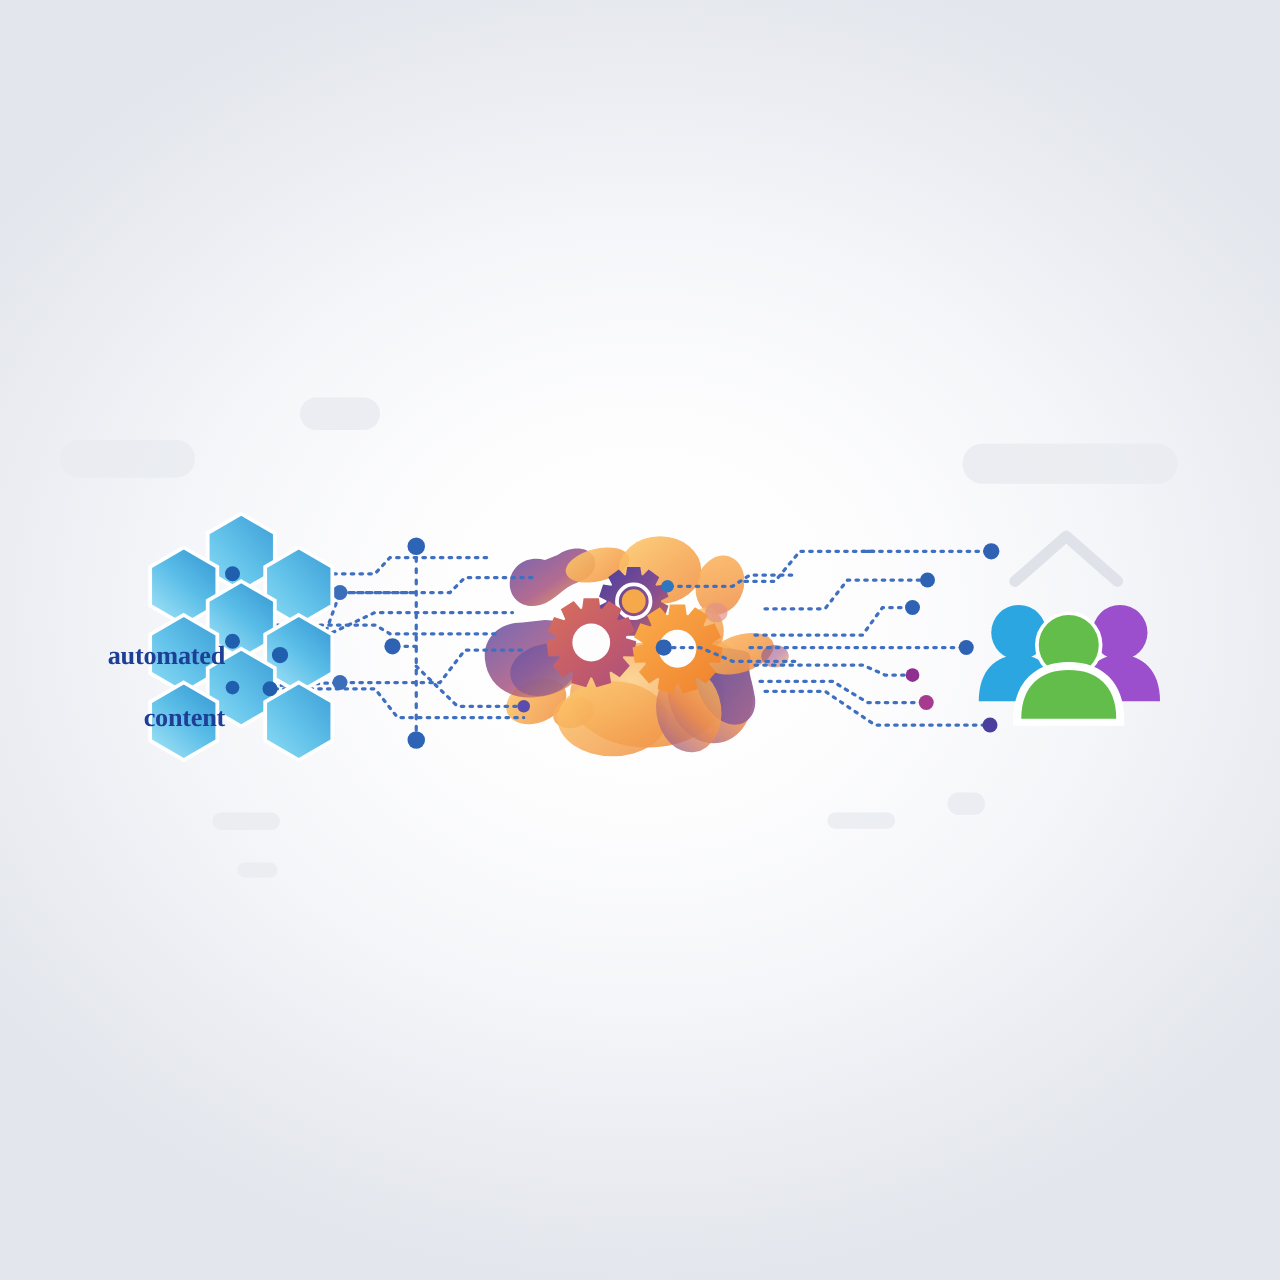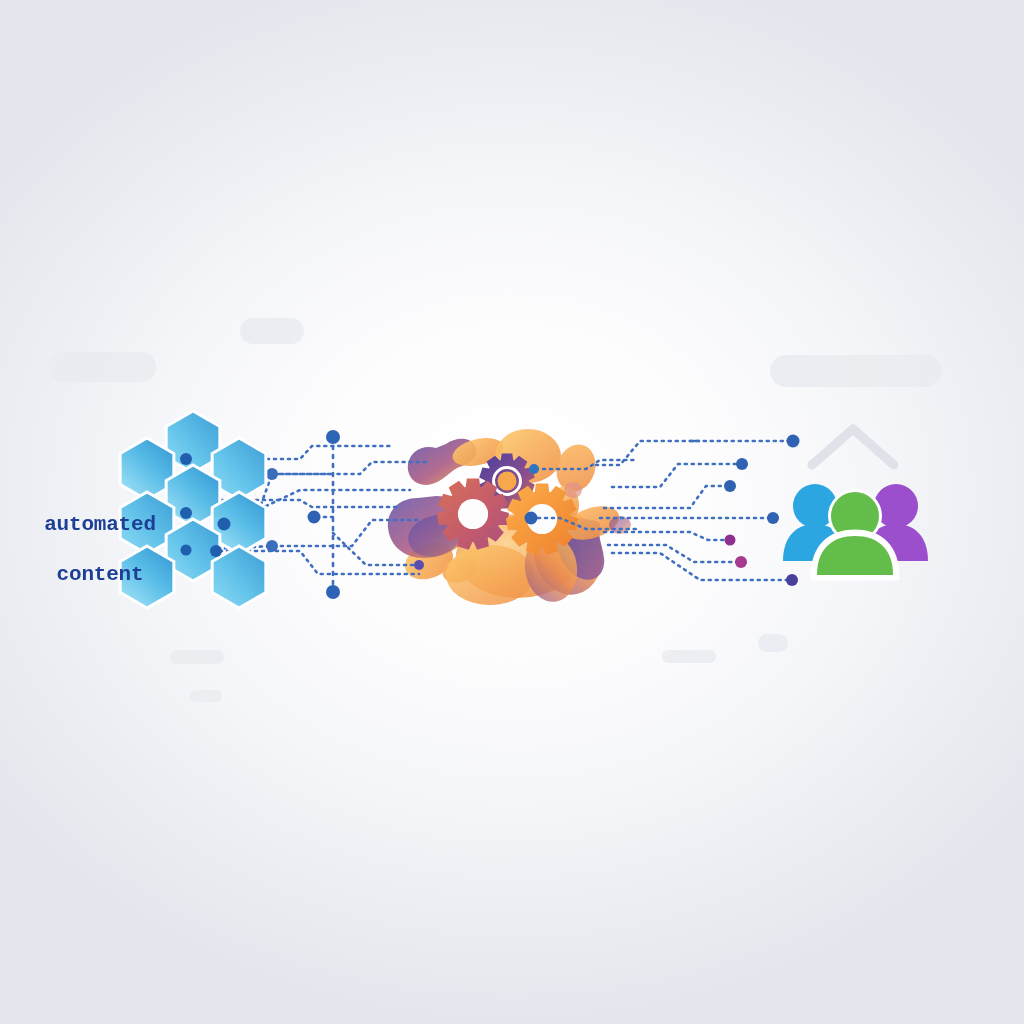--- a/index.html
+++ b/index.html
@@ -37,22 +37,22 @@
     width: 1024px;
     height: 1024px;
   }
 
   
   #label-automated-content {
     position: absolute;
     left: 20px;
     top: 487px;
     width: 160px;
-    text-align: center;
-    font-family: Liberation Mono, monospace;
+    text-align: right;
+    font-family: Liberation Serif, serif;
     font-weight: bold;
     font-size: 21px;
     line-height: 25px;
     color: #1d3f96;
     letter-spacing: -0.2px;
     white-space: pre-line;
   }
 </style>
 </head>
 <body>

